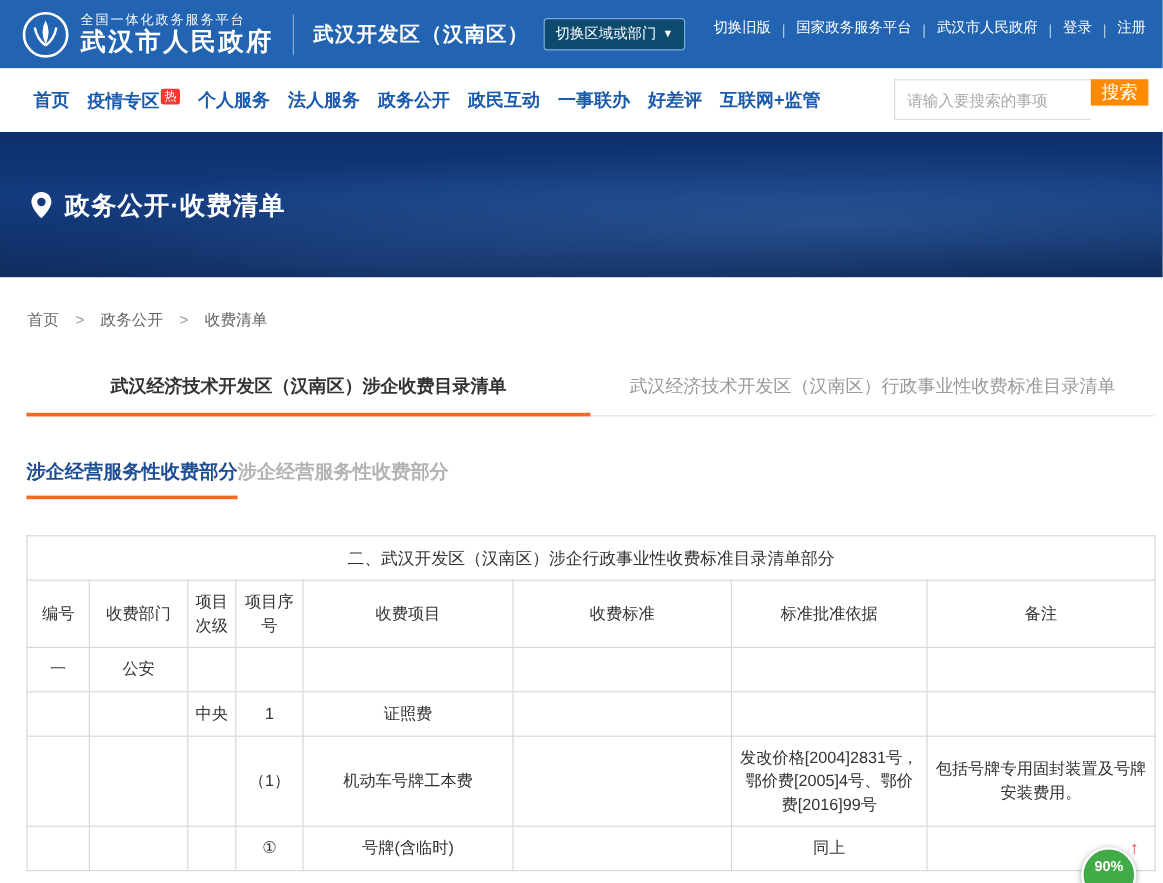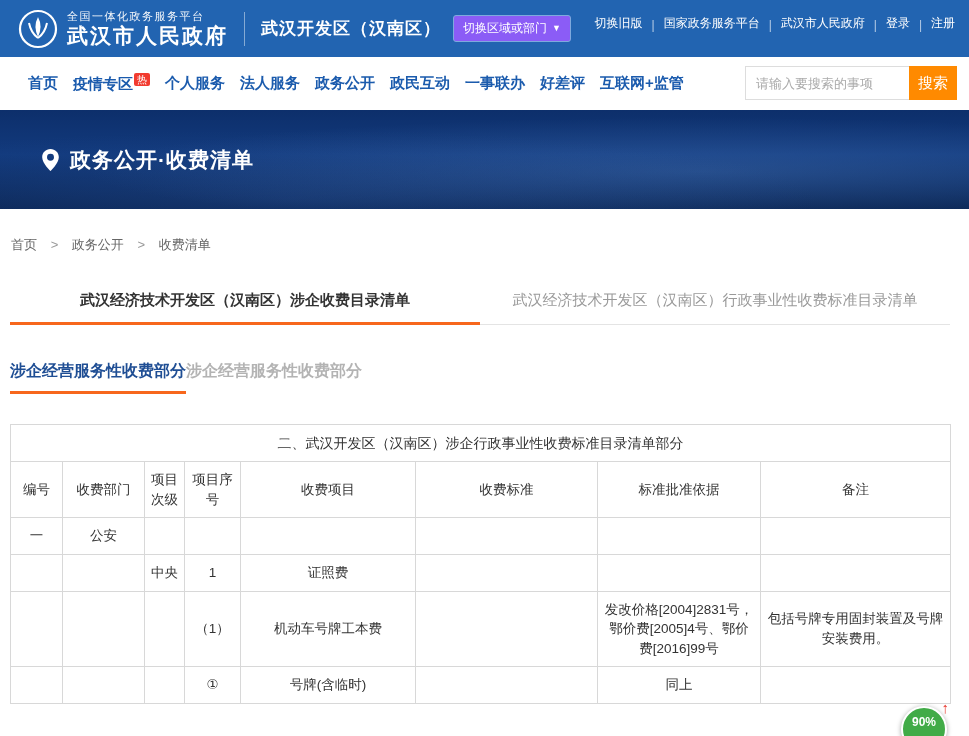--- a/index.html
+++ b/index.html
@@ -9,56 +9,56 @@
 
   
   .top-header { position:relative; height:57px; background:#2264b1; color:#fff;
     display:flex; align-items:center; padding-left:18px; }
   .logo-area { display:flex; align-items:center; }
   .logo-circle { width:40px; height:40px; margin-right:9px; flex:0 0 auto; }
   .logo-text .platform-small { font-size:11px; letter-spacing:1.5px; opacity:.95; }
   .logo-text .site-name { font-size:21px; font-weight:bold; letter-spacing:2px; line-height:1.15; }
   .hdr-divider { width:1px; height:34px; background:rgba(255,255,255,.45); margin:0 16px; }
   .region-name { font-size:17px; font-weight:600; letter-spacing:1px; margin-right:12px; }
-  .switch-btn { background:#8b5cf6; border:1px solid #7ea9dd; color:#fff; font-size:12px;
+  .switch-btn { background:#0c4a6e; border:1px solid #7ea9dd; color:#fff; font-size:12px;
     border-radius:3px; padding:4px 9px; cursor:pointer; display:flex; align-items:center; gap:5px;
     font-family:inherit; }
   .caret { font-size:9px; line-height:1; }
   .top-links { position:absolute; right:14px; top:15px; font-size:12px; display:flex; align-items:flex-end; }
   .top-links a { color:#fff; text-decoration:none; cursor:pointer; }
   .top-links .sep { opacity:.65; padding:0 9px; }
 
   
   .nav-strip { position:relative; height:53px; background:#fff; display:flex; align-items:center;
     padding-left:28px; }
   .nav-items { display:flex; align-items:center; gap:15px; }
   .nav-item { color:#1b5bad; font-size:15px; font-weight:600; text-decoration:none; cursor:pointer;
     white-space:nowrap; position:relative; }
   .nav-badge { display:inline-block; background:#f23b2f; color:#fff; font-size:10px; font-weight:normal;
     line-height:13px; padding:0 3px; border-radius:2px; vertical-align:super; margin-left:1px; }
   .search-wrap { position:absolute; right:12px; top:9px; display:flex; height:34px; }
   .search-input { width:164px; height:34px; border:1px solid #ddd; border-right:none; padding:0 10px;
     font-size:13px; color:#333; outline:none; font-family:inherit; }
   .search-input::placeholder { color:#aaa; }
-  .search-btn { width:48px; height:34px; background:#ff8a00; border:none; color:#fff; font-size:15px;
+  .search-btn { width:48px; height:22px; background:#ff8a00; border:none; color:#fff; font-size:15px;
     cursor:pointer; font-family:inherit; }
 
   
-  .banner { position:relative; height:99px; overflow:hidden;
+  .banner { position:relative; height:121px; overflow:hidden;
     background:linear-gradient(180deg,#0d2f6b 0%,#123a7d 45%,#0a2553 100%);
-    display:flex; align-items:center; padding-left:41px; color:#fff; }
+    display:flex; align-items:center; padding-left:25px; color:#fff; }
   .banner::before { content:""; position:absolute; inset:0;
     background:radial-gradient(ellipse at 72% 62%, rgba(96,146,214,.28), transparent 62%),
                radial-gradient(ellipse at 30% 90%, rgba(40,80,150,.35), transparent 55%); }
   .banner-inner { position:relative; display:flex; align-items:center; gap:10px; }
   .pin-icon { width:19px; height:24px; }
   .banner-title { font-size:21px; font-weight:bold; letter-spacing:1px; }
 
   
-  .content { width:940px; margin-left:10px; }
+  .content { width:940px; margin-left:22px; }
   .breadcrumb { padding:27px 0 14px 1px; font-size:13px; color:#666; }
   .breadcrumb a { color:#666; text-decoration:none; cursor:pointer; }
   .bsep { padding:0 10px; color:#999; }
 
   .tabs { display:flex; border-bottom:1px solid #e4e4e4; margin-top:10px; }
   .tab { flex:1; text-align:center; padding:13px 0 12px; font-size:15px; cursor:pointer; }
   .tab.active { color:#333; font-weight:bold; border-bottom:3px solid #f7671c; margin-bottom:-1px; }
   .tab.inactive { color:#999; }
 
   .subtabs { display:flex; margin-top:36px; font-size:16px; font-weight:bold; }

